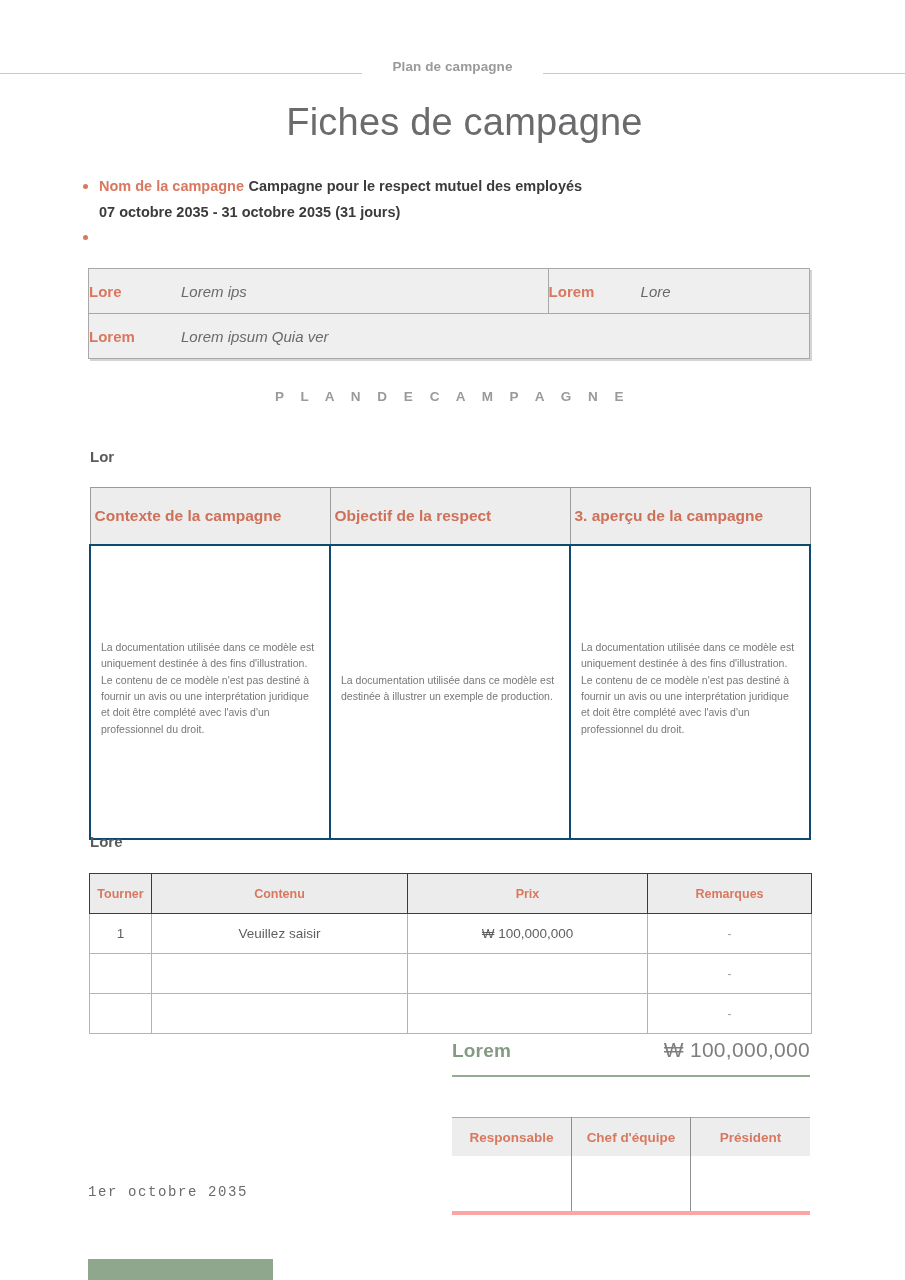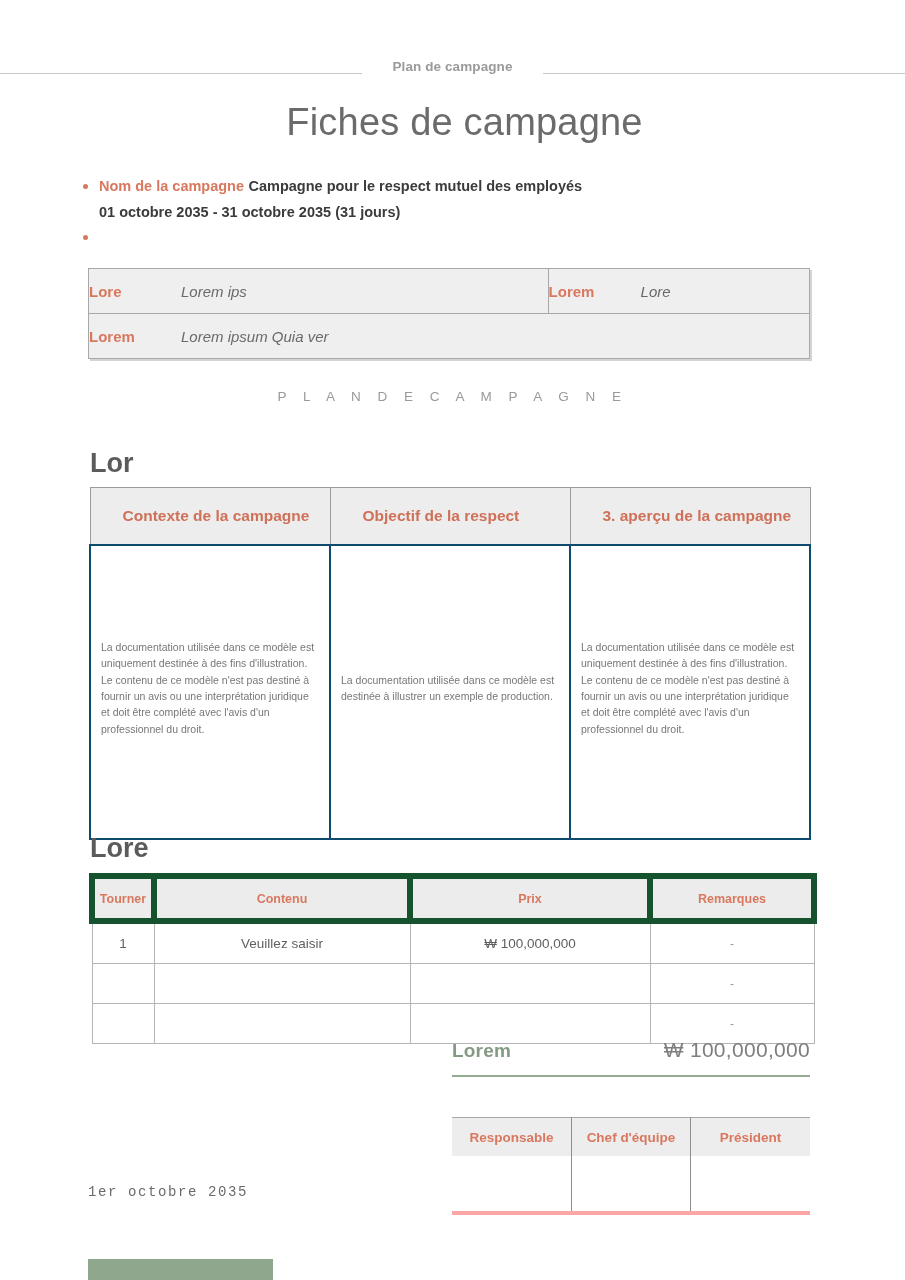--- a/index.html
+++ b/index.html
@@ -134,26 +134,27 @@
   
   .section-caption {
     position: absolute;
     top: 389px;
     left: 0;
     width: 905px;
     text-align: center;
     font-size: 13.5px;
     letter-spacing: 6.5px;
     color: #9a9a9a;
+    font-weight: bold;
   }
 
   
   .sub-h {
     position: absolute;
-    font-size: 27px;
+    font-size: 15px;
     font-weight: bold;
     color: #5b5b5d;
   }
   .sub-h.h-lor  { top: 448px; left: 90px; }
   .sub-h.h-lore { top: 833px; left: 90px; }
 
   
   .grid3 {
     position: absolute;
     top: 487px;
@@ -162,21 +163,21 @@
     border-collapse: collapse;
     table-layout: fixed;
   }
   .grid3 th {
     border: 1px solid #9b9b9d;
     background: #ededed;
     color: #cf7058;
     font-size: 15.5px;
     font-weight: bold;
     text-align: left;
-    padding: 0 0 0 32px;
+    padding: 0 0 0 4px;
     height: 56px;
   }
   .grid3 td {
     border: 2px solid #0c4a6e;
     background: #ffffff;
     vertical-align: middle;
     height: 264px;
     padding: 10px 14px 18px 10px;
   }
   .cell-body {
@@ -188,21 +189,21 @@
   
   .pricetbl {
     position: absolute;
     top: 873px;
     left: 89px;
     width: 722px;
     border-collapse: collapse;
     table-layout: fixed;
   }
   .pricetbl th {
-    border: 6px solid #14532d;
+    border: 1px solid #14532d;
     background: #ececec;
     color: #d9785f;
     font-size: 12.5px;
     font-weight: bold;
     height: 37px;
     text-align: center;
   }
   .pricetbl td {
     border: 1px solid #b4b4b6;
     background: #ffffff;
@@ -302,21 +303,21 @@
 <div class="doc-title">Fiches de campagne</div>
 
 <div class="meta">
   <div class="meta-row first">
     <span class="bullet"></span>
     <span class="meta-key">Nom de la campagne</span>
     <span class="meta-val">Campagne pour le respect mutuel des employés</span>
   </div>
   <div class="meta-row second">
     <span class="bullet" style="top:36px;"></span>
-    <span class="meta-val">01 octobre 2035 - 31 octobre 2035 (31 jours)</span>
+    <span class="meta-val">07 octobre 2035 - 31 octobre 2035 (31 jours)</span>
   </div>
 </div>
 
 <table class="info-table">
   <tbody>
     <tr>
       <td class="info-lbl">Lore</td>
       <td class="info-val">Lorem ips</td>
       <td class="info-lbl">Lorem</td>
       <td class="info-val">Lore</td>

